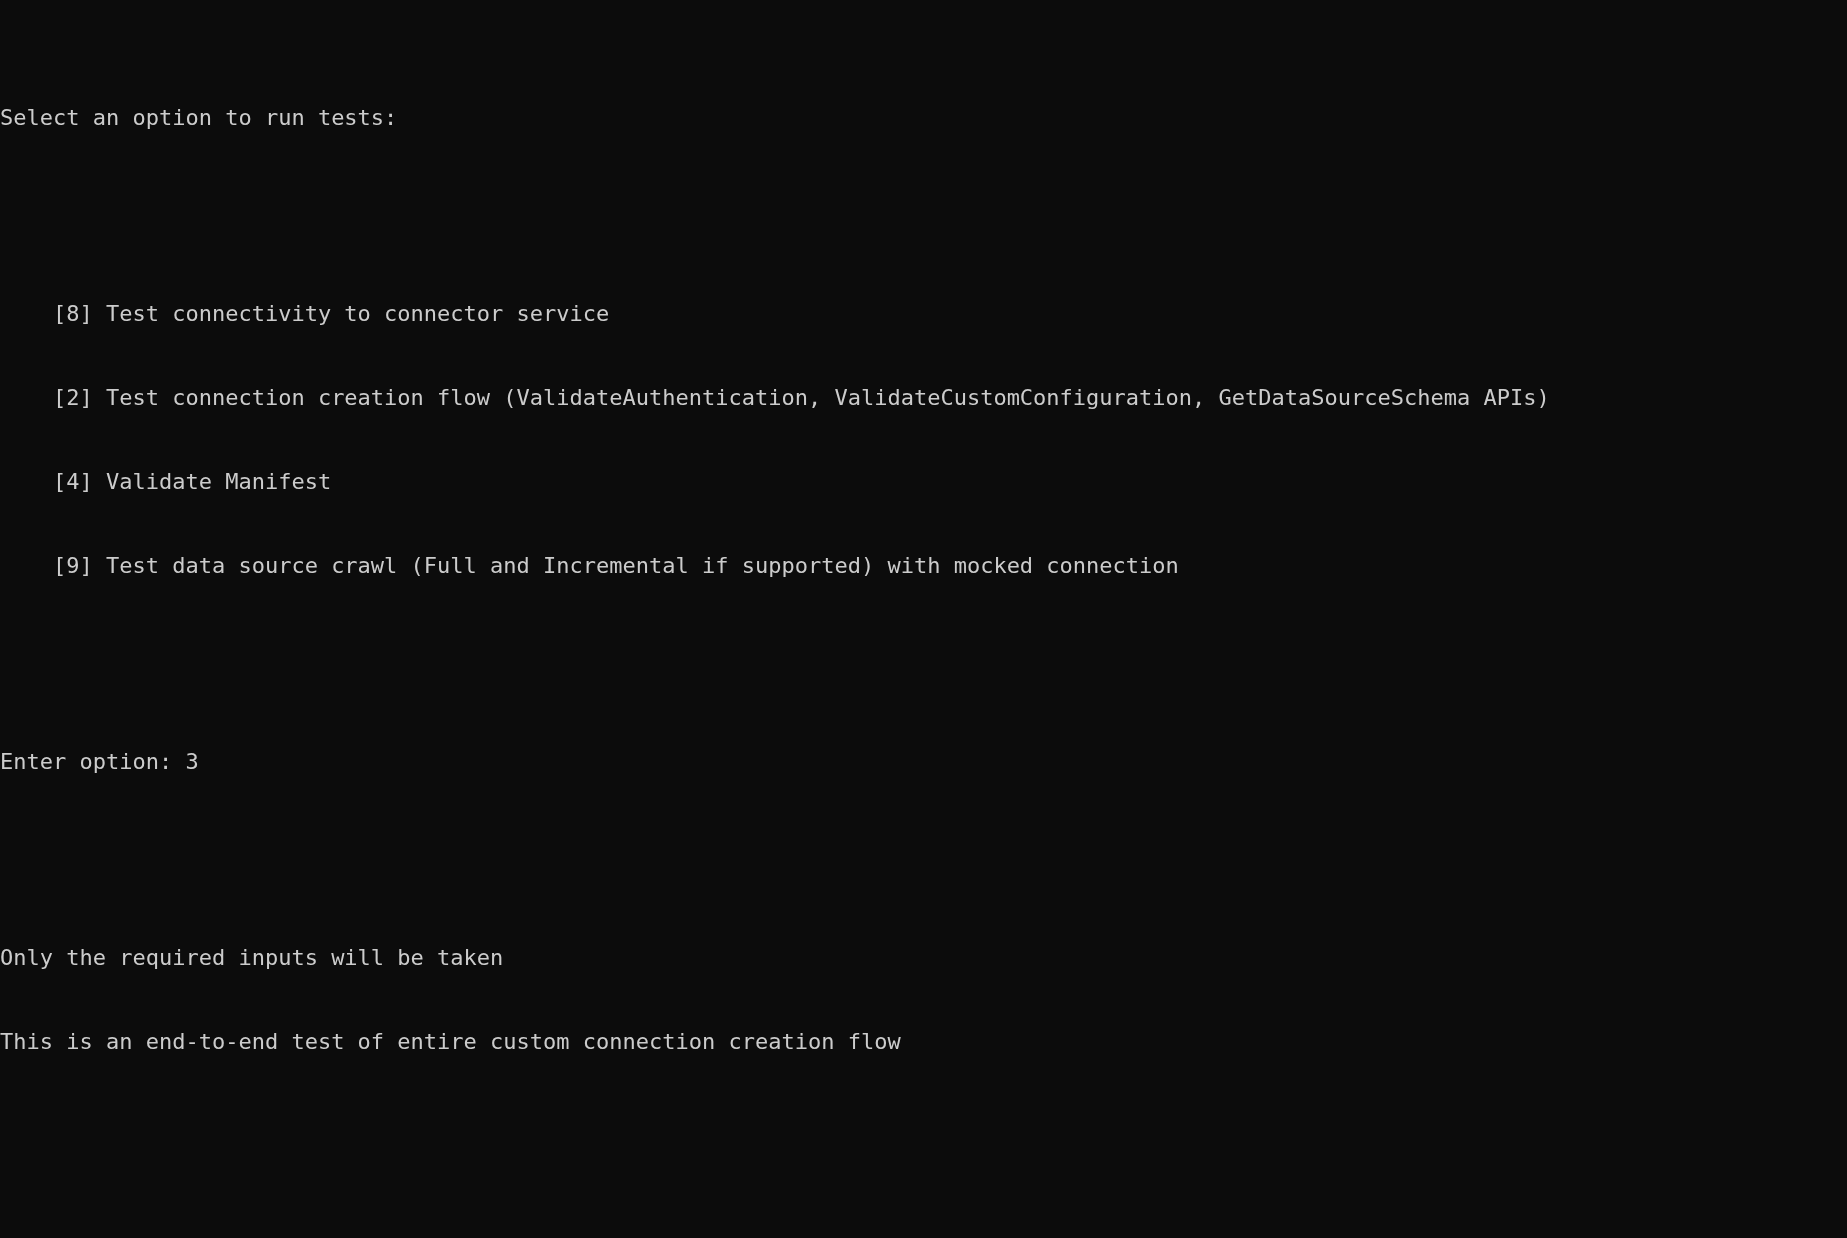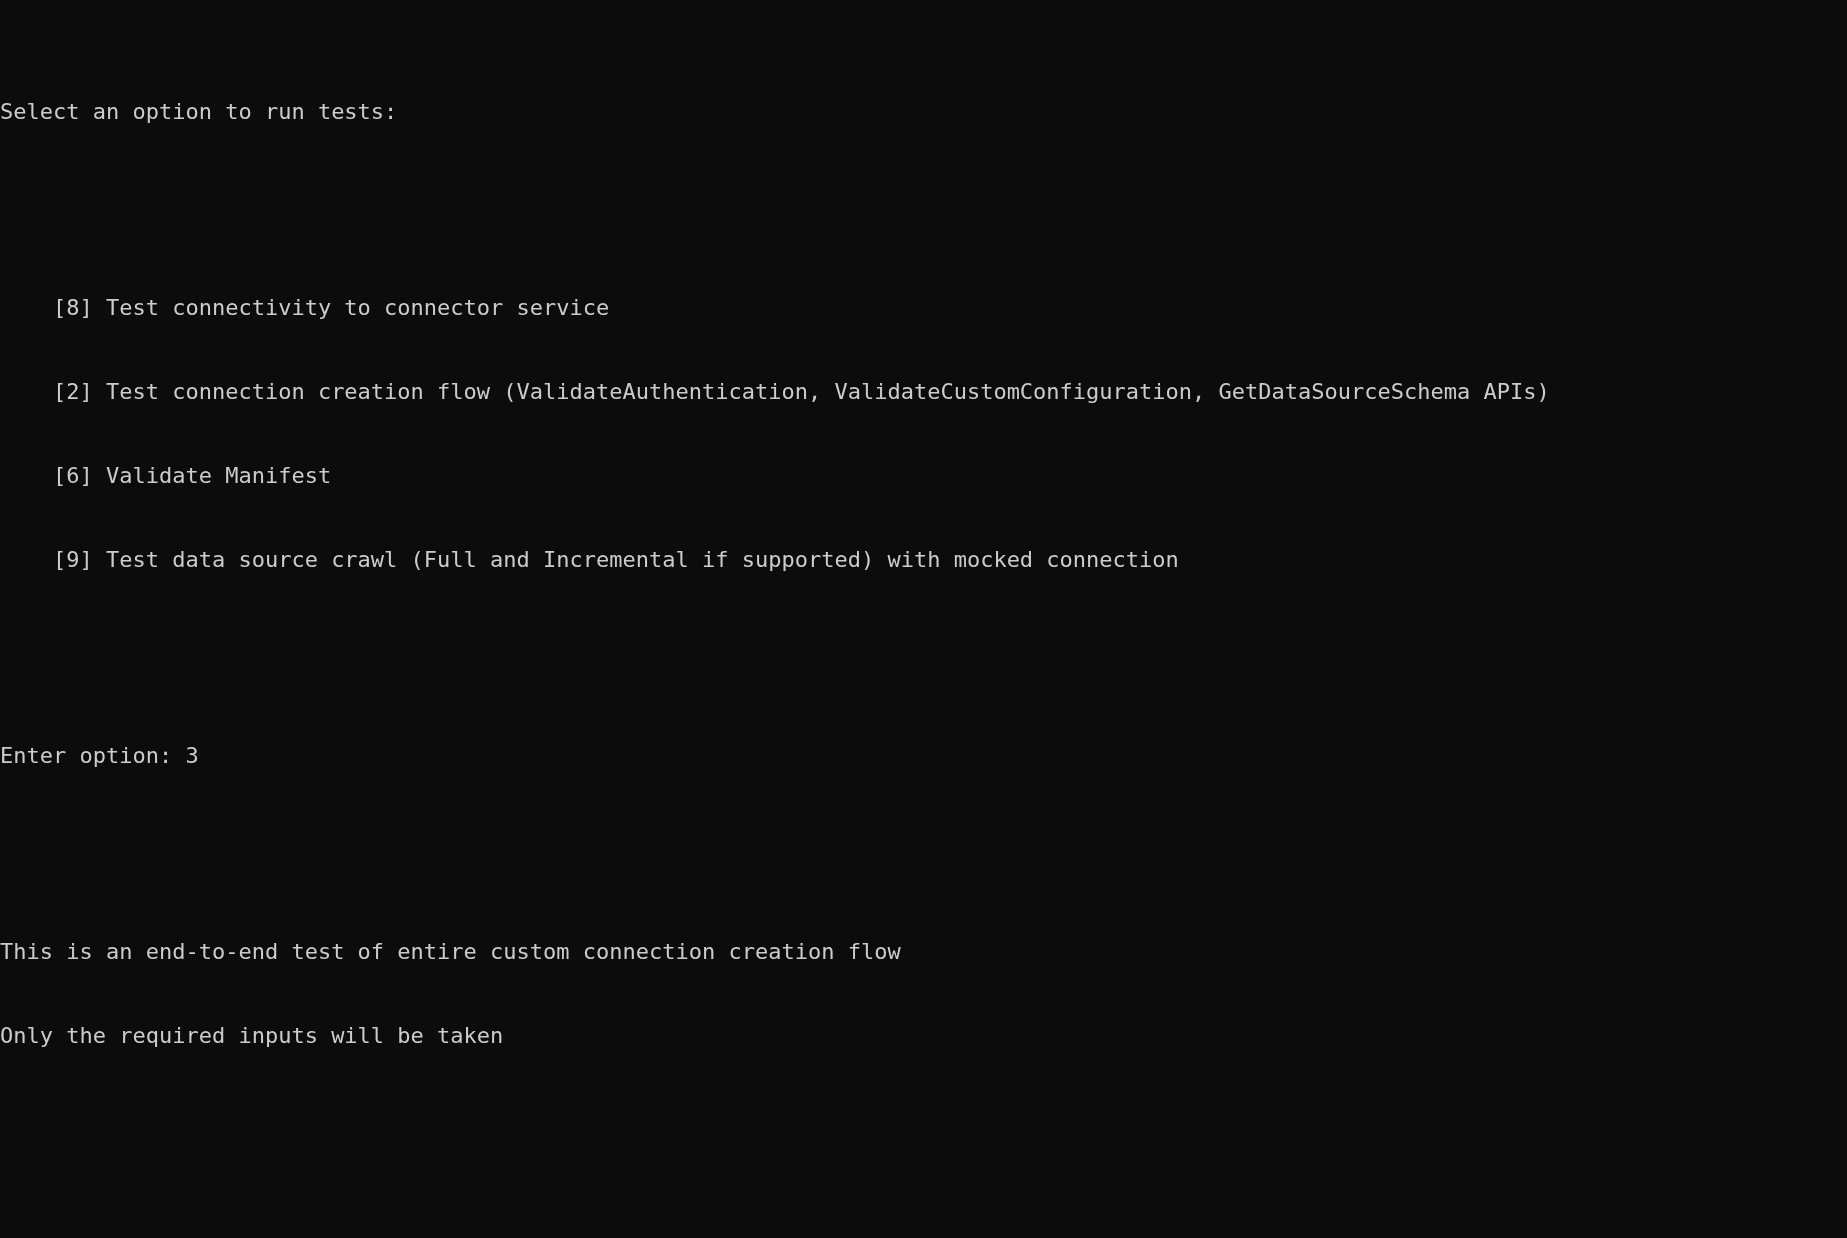--- a/index.html
+++ b/index.html
@@ -14,21 +14,21 @@
   }
   #terminal {
     width: 1847px;
     height: 1238px;
     background: #0c0c0c;
     color: #cccccc;
     font-family: "DejaVu Sans Mono", "Liberation Mono", monospace;
     font-size: 22px;
     line-height: 28px;
     letter-spacing: 0px;
-    padding: 14px 0 0 0;
+    padding: 20px 0 0 0;
     box-sizing: border-box;
     white-space: pre;
     overflow: hidden;
   }
   .line {
     height: 28px;
     white-space: pre;
     display: block;
   }
   .blank {
@@ -40,29 +40,29 @@
 </head>
 <body>
 
 <div id="terminal">
 
   <span class="line fg-default">Select an option to run tests:</span>
   <span class="blank"></span>
 
   <span class="line fg-default">    [8] Test connectivity to connector service</span>
   <span class="line fg-default">    [2] Test connection creation flow (ValidateAuthentication, ValidateCustomConfiguration, GetDataSourceSchema APIs)</span>
-  <span class="line fg-default">    [6] Validate Manifest</span>
+  <span class="line fg-default">    [4] Validate Manifest</span>
   <span class="line fg-default">    [9] Test data source crawl (Full and Incremental if supported) with mocked connection</span>
 
   <span class="blank"></span>
   <span class="line fg-default">Enter option: 3</span>
 
   <span class="blank"></span>
+  <span class="line fg-default">Only the required inputs will be taken</span>
   <span class="line fg-default">This is an end-to-end test of entire custom connection creation flow</span>
-  <span class="line fg-default">Only the required inputs will be taken</span>
 
   
   
 
   
   
   
 
   
   

